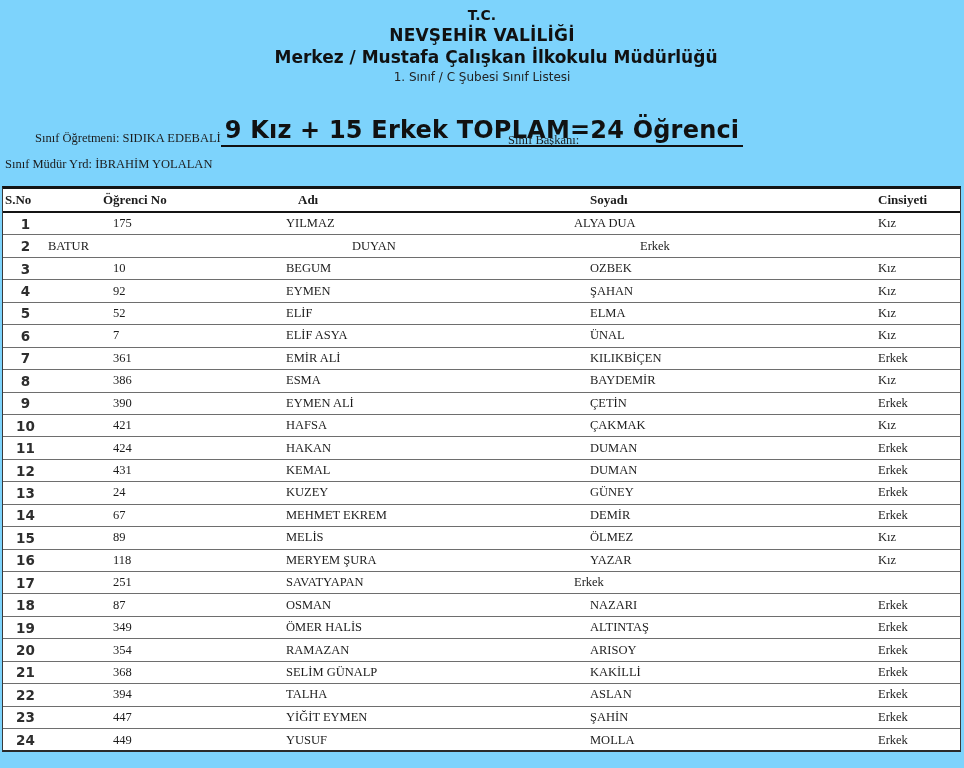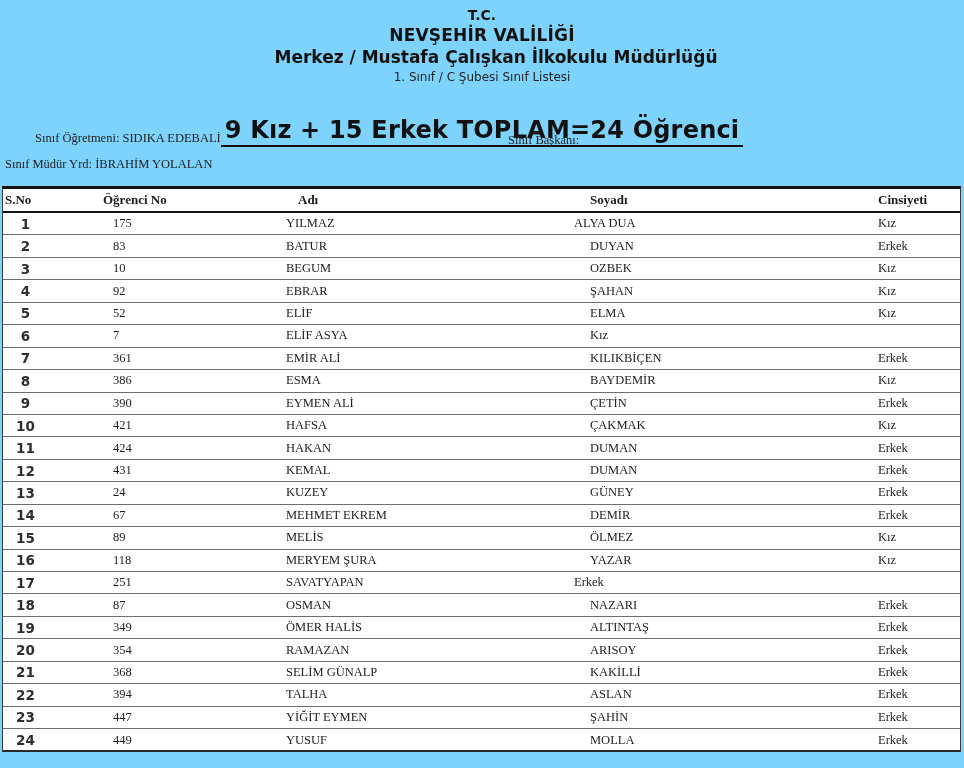--- a/index.html
+++ b/index.html
@@ -133,50 +133,50 @@
     <div id="tbody">
         <div class="trow">
           <div class="cell c-sno">1</div>
           <div class="cell c-no">175</div>
           <div class="cell c-soyadi">YILMAZ</div>
           <div class="cell c-adi">ALYA DUA</div>
           <div class="cell c-cins">Kız</div>
         </div>
         <div class="trow">
           <div class="cell c-sno">2</div>
-          <div class="cell c-no">83</div>
           <div class="cell c-adi">BATUR</div>
           <div class="cell c-soyadi">DUYAN</div>
           <div class="cell c-cins">Erkek</div>
         </div>
         <div class="trow">
           <div class="cell c-sno">3</div>
           <div class="cell c-no">10</div>
           <div class="cell c-adi">BEGUM</div>
           <div class="cell c-soyadi">OZBEK</div>
           <div class="cell c-cins">Kız</div>
         </div>
         <div class="trow">
           <div class="cell c-sno">4</div>
           <div class="cell c-no">92</div>
-          <div class="cell c-adi">EBRAR</div>
+          <div class="cell c-adi">EYMEN</div>
           <div class="cell c-soyadi">ŞAHAN</div>
           <div class="cell c-cins">Kız</div>
         </div>
         <div class="trow">
           <div class="cell c-sno">5</div>
           <div class="cell c-no">52</div>
           <div class="cell c-adi">ELİF</div>
           <div class="cell c-soyadi">ELMA</div>
           <div class="cell c-cins">Kız</div>
         </div>
         <div class="trow">
           <div class="cell c-sno">6</div>
           <div class="cell c-no">7</div>
           <div class="cell c-adi">ELİF ASYA</div>
+          <div class="cell c-soyadi">ÜNAL</div>
           <div class="cell c-cins">Kız</div>
         </div>
         <div class="trow">
           <div class="cell c-sno">7</div>
           <div class="cell c-no">361</div>
           <div class="cell c-adi">EMİR ALİ</div>
           <div class="cell c-soyadi">KILIKBİÇEN</div>
           <div class="cell c-cins">Erkek</div>
         </div>
         <div class="trow">

